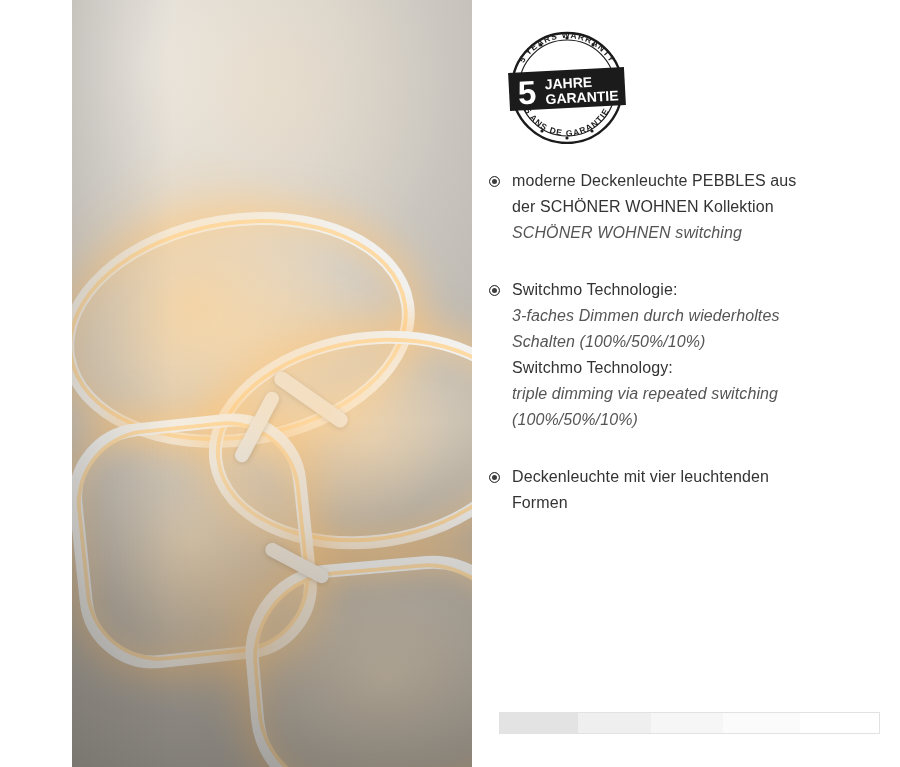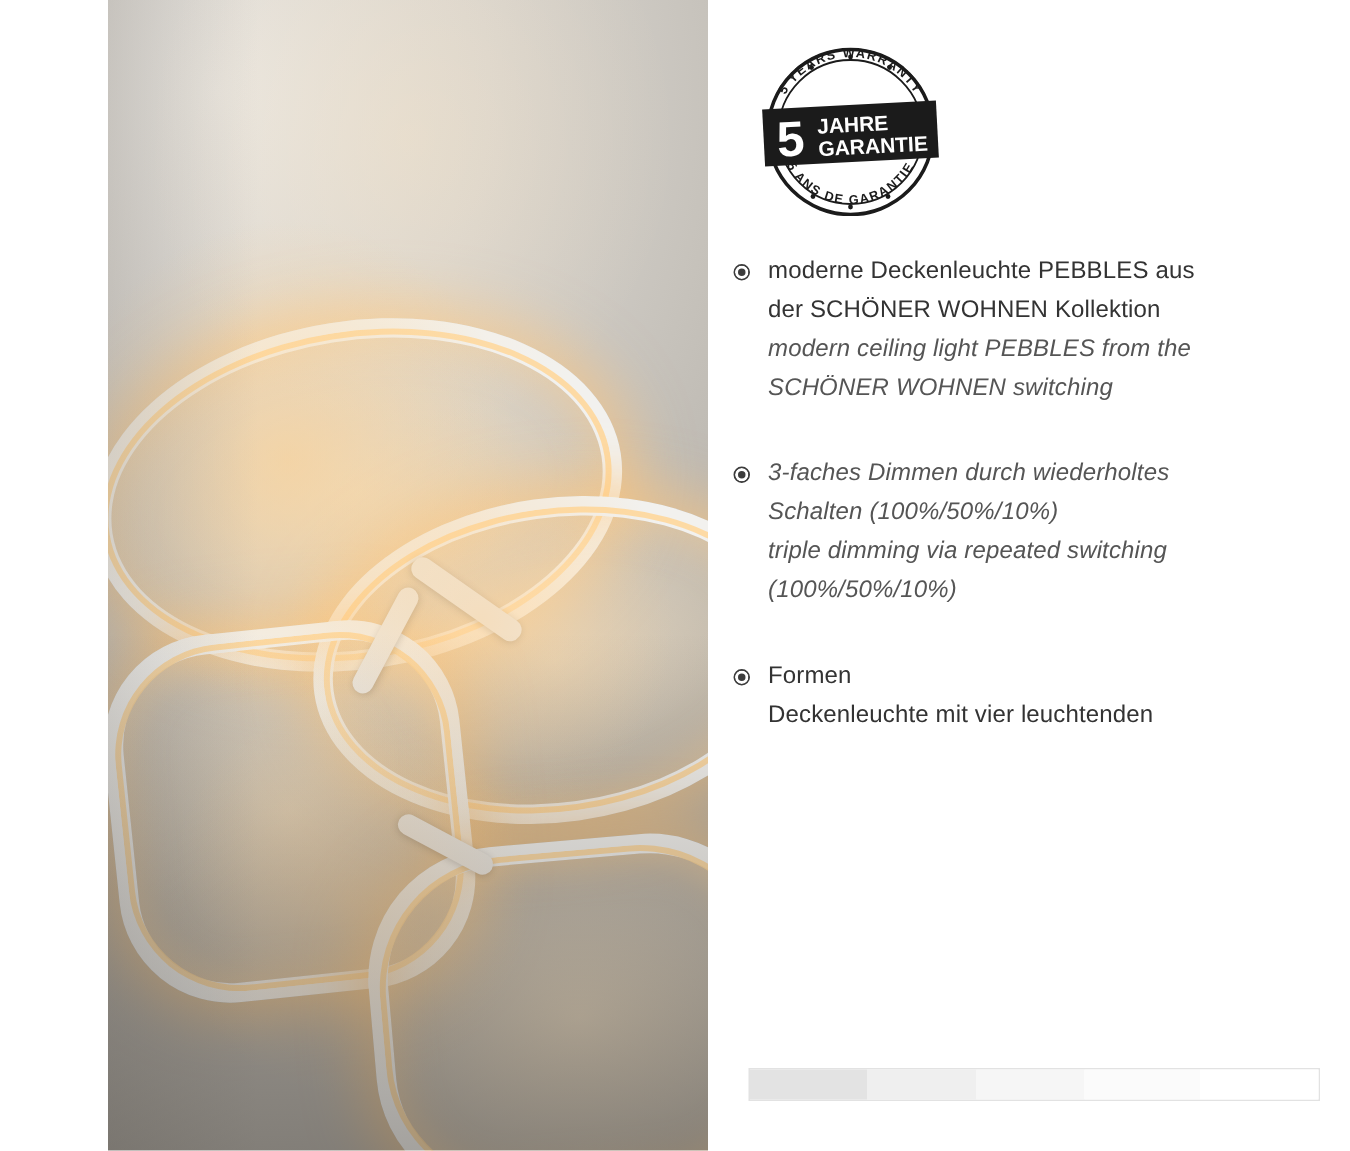--- a/index.html
+++ b/index.html
@@ -233,34 +233,35 @@
         <text x="48" y="81" fill="#ffffff" font-family="Liberation Sans, sans-serif" font-size="14" font-weight="bold" id="sealLine2">GARANTIE</text>
       </g>
     </svg>
   </div>
 
   <div class="bullets">
       <div class="bullet">
         <span class="bullet-marker"></span>
         <div class="line de">moderne Deckenleuchte PEBBLES aus</div>
         <div class="line de">der SCHÖNER WOHNEN Kollektion</div>
-        <div class="line en">modern ceiling light PEBBLES from the</div>
         <div class="line en">SCHÖNER WOHNEN switching</div>
       </div>
       <div class="bullet">
         <span class="bullet-marker"></span>
+        <div class="line de">Switchmo Technologie:</div>
         <div class="line en">3-faches Dimmen durch wiederholtes</div>
         <div class="line en">Schalten (100%/50%/10%)</div>
+        <div class="line de">Switchmo Technology:</div>
         <div class="line en">triple dimming via repeated switching</div>
         <div class="line en">(100%/50%/10%)</div>
       </div>
       <div class="bullet">
         <span class="bullet-marker"></span>
+        <div class="line de">Deckenleuchte mit vier leuchtenden</div>
         <div class="line de">Formen</div>
-        <div class="line de">Deckenleuchte mit vier leuchtenden</div>
       </div>
     </div>
 
   <div class="strip">
       <div class="swatch" style="background: rgb(227, 227, 227); width: 78px;"></div>
       <div class="swatch" style="background: rgb(239, 239, 239); width: 73px;"></div>
       <div class="swatch" style="background: rgb(246, 246, 246); width: 72px;"></div>
       <div class="swatch" style="background: rgb(251, 251, 251); width: 77px;"></div>
       <div class="swatch" style="background: rgb(255, 255, 255); width: 79px;"></div>
     </div>

